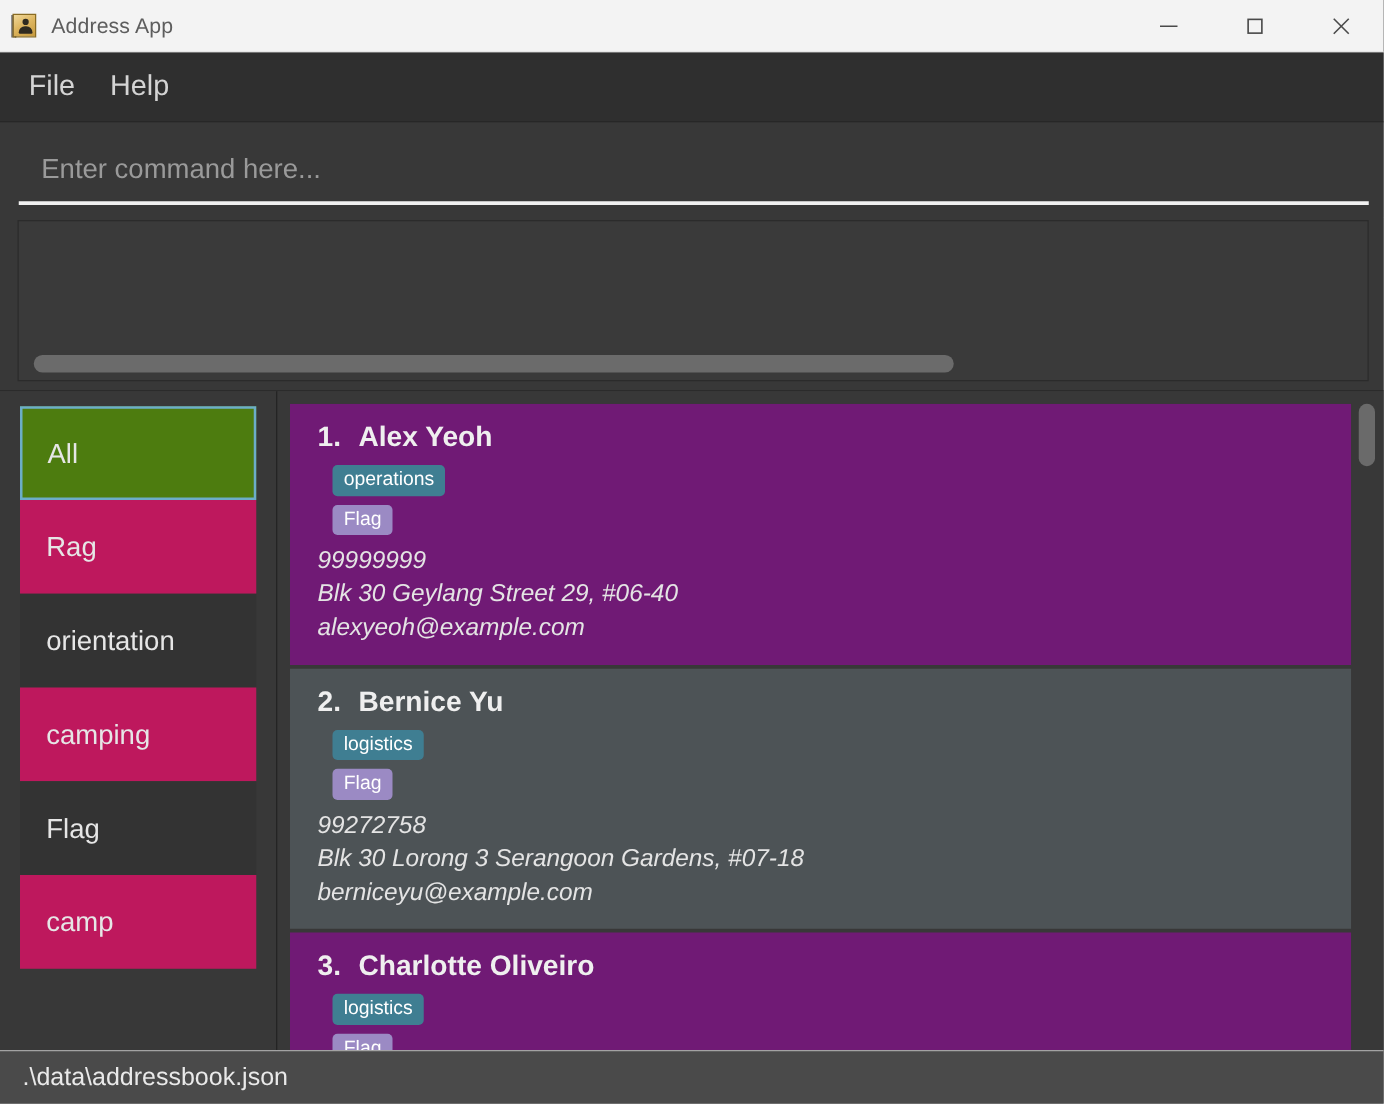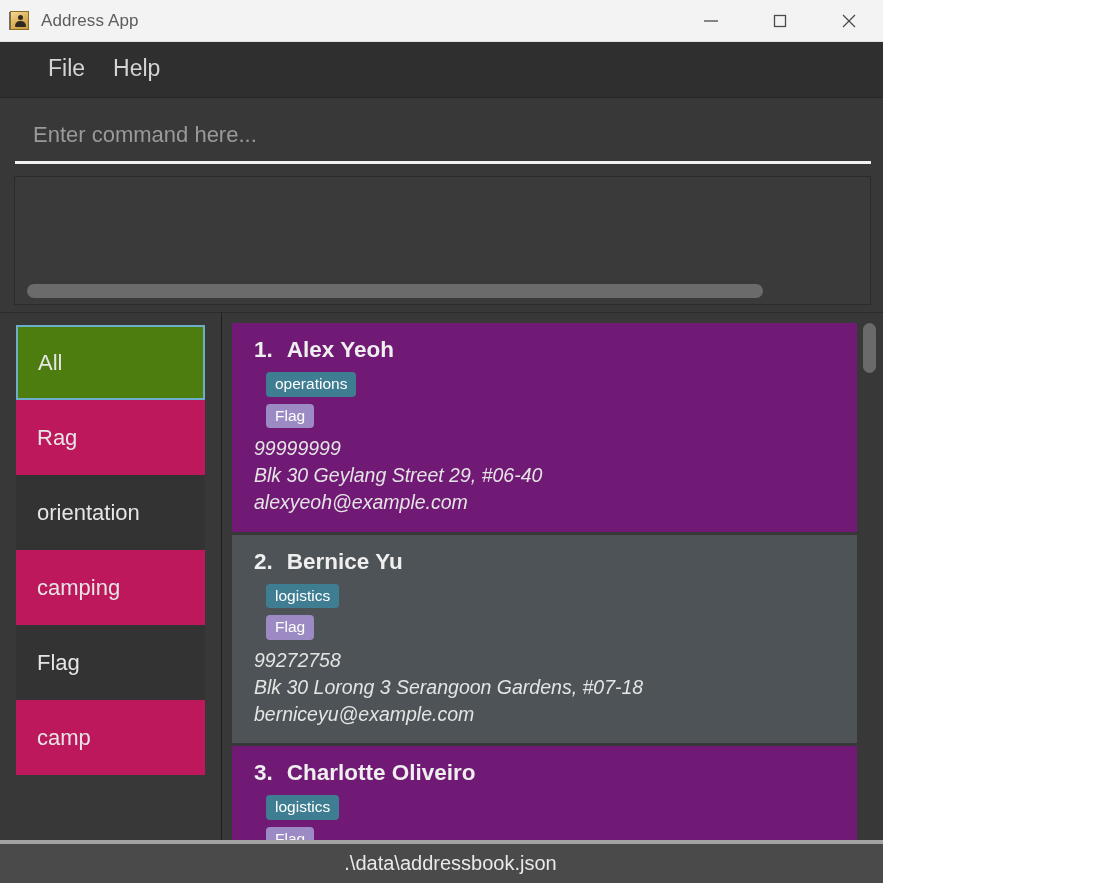--- a/index.html
+++ b/index.html
@@ -5,21 +5,21 @@
   html, body {
     margin: 0;
     padding: 0;
     background: #ffffff;
   }
   body {
     font-family: "Liberation Sans", sans-serif;
   }
   #app {
     position: relative;
-    width: 883px;
+    width: 1107px;
     height: 883px;
     overflow: hidden;
     background: #383838;
     display: flex;
     flex-direction: column;
   }
 
   
   .titlebar {
     height: 41px;
@@ -87,21 +87,21 @@
   }
   .win-btn svg { display: block; }
 
   
   .menubar {
     flex: 0 0 56px;
     height: 56px;
     background: #2f2f2f;
     display: flex;
     align-items: center;
-    padding-left: 34px;
+    padding-left: 9px;
     border-bottom: 1px solid #262626;
     box-sizing: border-box;
     text-align: right;
   }
   .menu-item {
     font-size: 23px;
     color: #d4d4d4;
     padding: 3px 14px 6px 14px;
     white-space: nowrap;
   }
@@ -290,22 +290,21 @@
 
   
   .statusbar {
     flex: 0 0 43px;
     height: 43px;
     background: #4a4a4a;
     display: flex;
     align-items: center;
     padding-left: 18px;
     box-sizing: border-box;
-    border-top: 4px solid #a3a3a3;
-    justify-content: center;
+    border-top: 1px solid #a3a3a3;
   }
   .statusbar-text {
     font-size: 20px;
     color: #e9e9e9;
     white-space: nowrap;
   }
 </style>
 </head>
 <body>
 

